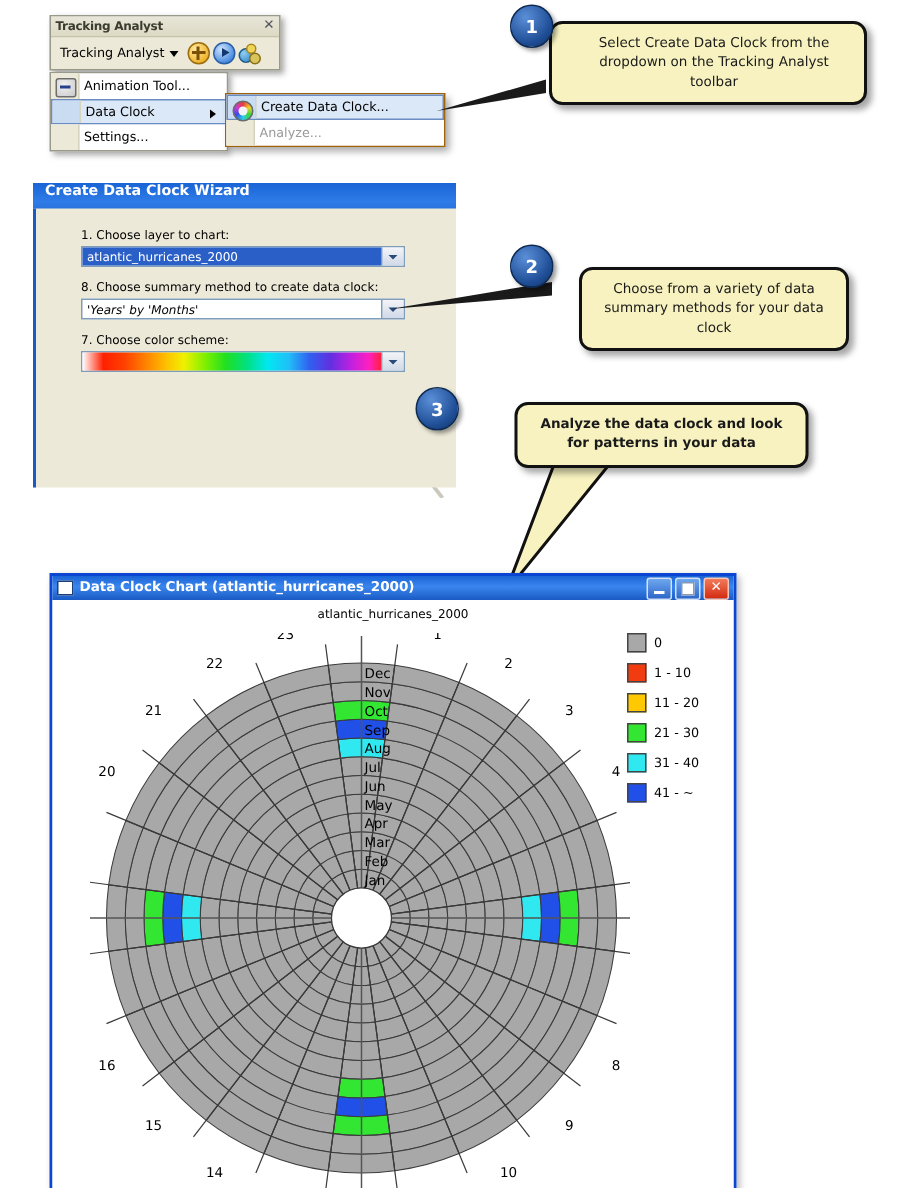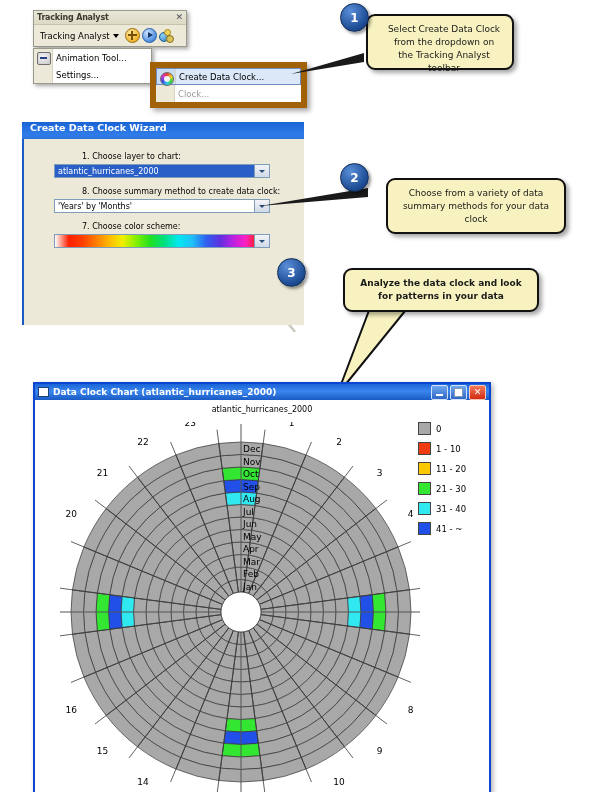--- a/index.html
+++ b/index.html
@@ -60,56 +60,56 @@
   .menu-item span.lbl{position:relative;z-index:2;}
   .menu-item.selected{background:#dbe8f8;border:1px solid #6a8cc0;box-sizing:border-box;}
   .menu-item.selected:before{background:#c9dcf2;}
   .anim-icon{position:absolute;left:3px;top:3px;width:12px;height:11px;z-index:3;
     background:radial-gradient(circle at 40% 35%,#f2f2f2,#c9c9c9);border:1px solid #6e6e6e;border-radius:2px;}
   .anim-icon:after{content:"";position:absolute;left:2px;top:4px;width:7px;height:2px;background:#27408b;}
   .submenu-arrow{position:absolute;right:6px;top:6px;width:0;height:0;
     border-top:3.5px solid transparent;border-bottom:3.5px solid transparent;border-left:4px solid #000;}
   #ta-submenu{
     position:absolute;left:150px;top:62px;width:145px;
-    background:#fff;border:6px solid #a16207;
+    background:#fff;border:1px solid #a16207;
     box-shadow:3px 3px 5px rgba(0,0,0,.35);
   }
   .dc-icon{position:absolute;left:3px;top:2.5px;width:12px;height:12px;border-radius:50%;z-index:3;
     background:conic-gradient(#e83a3a,#f0d02a,#3ad63a,#2ad0e8,#3a4ae8,#d03ad0,#e83a3a);
     border:1px solid #6a6a6a;}
   .dc-icon:after{content:"";position:absolute;left:3px;top:3px;width:6px;height:6px;border-radius:50%;background:#f4f4f8;}
   .menu-item.disabled span.lbl{color:#9a9a9a;}
   
   #wizard{position:absolute;left:22px;top:122px;width:288px;height:210px;}
   #wiz-title{
     position:absolute;left:0;top:0;width:282px;height:28px;
     background:linear-gradient(to bottom,#1a64d6 0%,#2f7ce8 45%,#1a5ac4 100%);
     display:flex;align-items:flex-start;padding-left:8px;box-sizing:border-box;
   }
   #wiz-title span{font-size:9.5px;font-weight:bold;color:#fff;}
   #wiz-body{
     position:absolute;left:0;top:17px;width:282px;height:186px;
     background:#ece9d8;border-left:2px solid #1a5ac4;box-sizing:border-box;
     padding:13px 0 0 30px;
   }
-  .wiz-label{font-size:8px;color:#000;margin-bottom:3px;margin-left:28px;}
+  .wiz-label{font-size:8px;color:#000;margin-bottom:3px;}
   .wiz-step{margin-bottom:9px;}
   .combo{
     height:14px;border:1px solid #7f9db9;background:#fff;display:flex;align-items:center;
     box-sizing:border-box;
   }
   .combo .val{flex:1;font-size:8px;padding-left:3px;color:#000;overflow:hidden;white-space:nowrap;}
   .combo.sel .val{background:#2a5fc8;color:#fff;height:100%;display:flex;align-items:center;}
   .combo .arrowbox{
     width:14px;height:100%;background:linear-gradient(to bottom,#f4f4f8,#cfd9e8);
     border-left:1px solid #7f9db9;display:flex;align-items:center;justify-content:center;
   }
   .chev{width:0;height:0;border-left:3px solid transparent;border-right:3px solid transparent;border-top:3.5px solid #2a4a78;}
   #combo-layer{width:216px;}
-  #combo-method{width:216px;}
+  #combo-method{width:216px;font-style:italic;}
   #combo-classes{width:66px;}
   #combo-color{width:216px;}
   #ramp{flex:1;height:100%;margin:0;background:linear-gradient(to right,
       #ffffff 0%,#ff2000 7%,#ff4000 14%,#ff8000 21%,#ffc000 28%,#f0f000 34%,
       #80f000 41%,#20e020 48%,#00e080 55%,#00e8f0 62%,#20c0f8 69%,
       #3060f0 76%,#6030e0 83%,#c020e0 90%,#ff20c0 96%,#ff2040 100%);}
   
   #torn{position:absolute;right:-2px;top:0;width:30px;height:210px;}
   
   .callout{position:absolute;}
@@ -181,32 +181,36 @@
         </span>
     </div>
   </div>
 </div>
 
 <div id="ta-menu">
   <div class="menu-item gutter">
     <span class="anim-icon"></span>
     <span class="lbl">Animation Tool...</span>
   </div>
+  <div class="menu-item gutter selected">
+    <span class="lbl">Data Clock</span>
+    <span class="submenu-arrow"></span>
+  </div>
   <div class="menu-item gutter">
     <span class="lbl">Settings...</span>
   </div>
 </div>
 
 <div id="ta-submenu">
   <div class="menu-item gutter selected">
     <span class="dc-icon"></span>
     <span class="lbl">Create Data Clock...</span>
   </div>
   <div class="menu-item gutter disabled">
-    <span class="lbl">Clock...</span>
+    <span class="lbl">Analyze...</span>
   </div>
 </div>
 
 <div id="wizard">
   <svg id="torn" viewBox="0 0 30 210" preserveAspectRatio="none">
     <path d="M0,0 L14,0 L18,6 L11,12 L16,20 L9,28 L17,36 L10,44 L19,52 L11,60 L18,70
              L9,78 L17,86 L8,95 L16,104 L7,112 L15,121 L8,130 L17,139 L9,148 L16,157
              L8,166 L15,175 L7,184 L14,193 L6,201 L13,210 L0,210 Z" fill="#ffffff"></path>
     <path d="M14,0 L18,6 L11,12 L16,20 L9,28 L17,36 L10,44 L19,52 L11,60 L18,70
              L9,78 L17,86 L8,95 L16,104 L7,112 L15,121 L8,130 L17,139 L9,148 L16,157
@@ -251,21 +255,21 @@
   </div>
 </div>
 
 <svg style="position:absolute;left:0;top:0;width:600px;height:792px;pointer-events:none;">
   <path d="M291,74 L364,53 L364,62 Z" fill="#1a1a1a"></path>
   <path d="M260,206 L368,188 L368,197 Z" fill="#1a1a1a"></path>
   <path d="M337,395 L373,300 L414,300 Z" fill="#f7f2bf" stroke="#111" stroke-width="2"></path>
 </svg>
 
 <div class="callout" style="left:366px;top:14px;width:180px;">
-  <div class="bubble" style="width:148px;height:56px;padding-left:18px;">
+  <div class="bubble" style="width:212px;height:56px;padding-left:18px;">
     <span>Select Create Data Clock from the dropdown on the Tracking Analyst toolbar</span>
   </div>
 </div>
 <div class="numcircle" style="left:340px;top:3px;">1</div>
 
 <div class="callout" style="left:366px;top:178px;width:180px;padding-left:20px;">
   <div class="bubble" style="width:180px;height:56px;">
     <span>Choose from a variety of data summary methods for your data clock</span>
   </div>
 </div>

